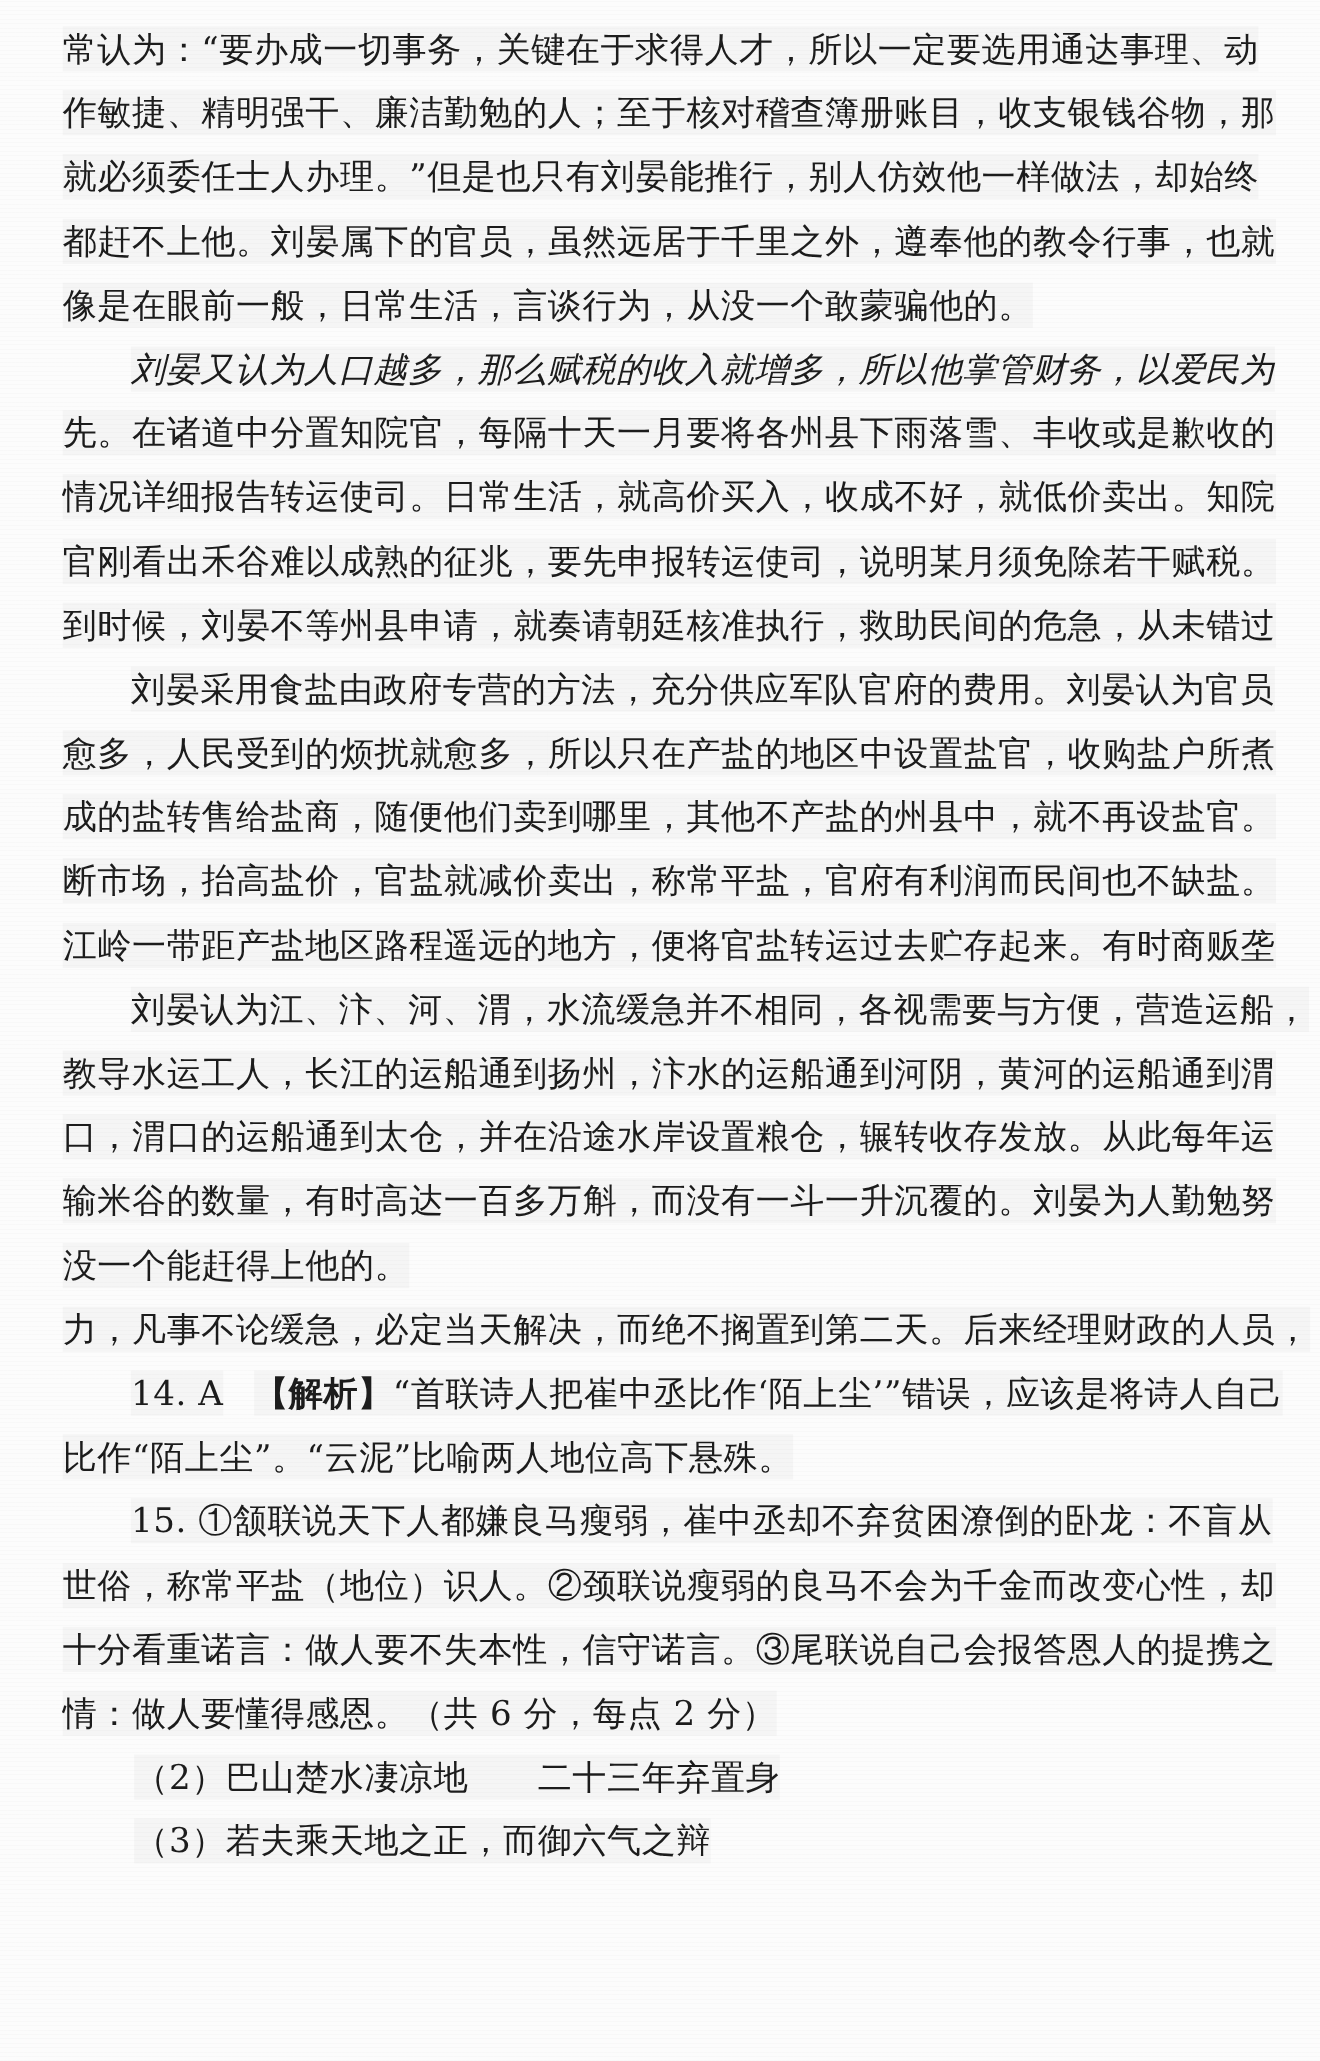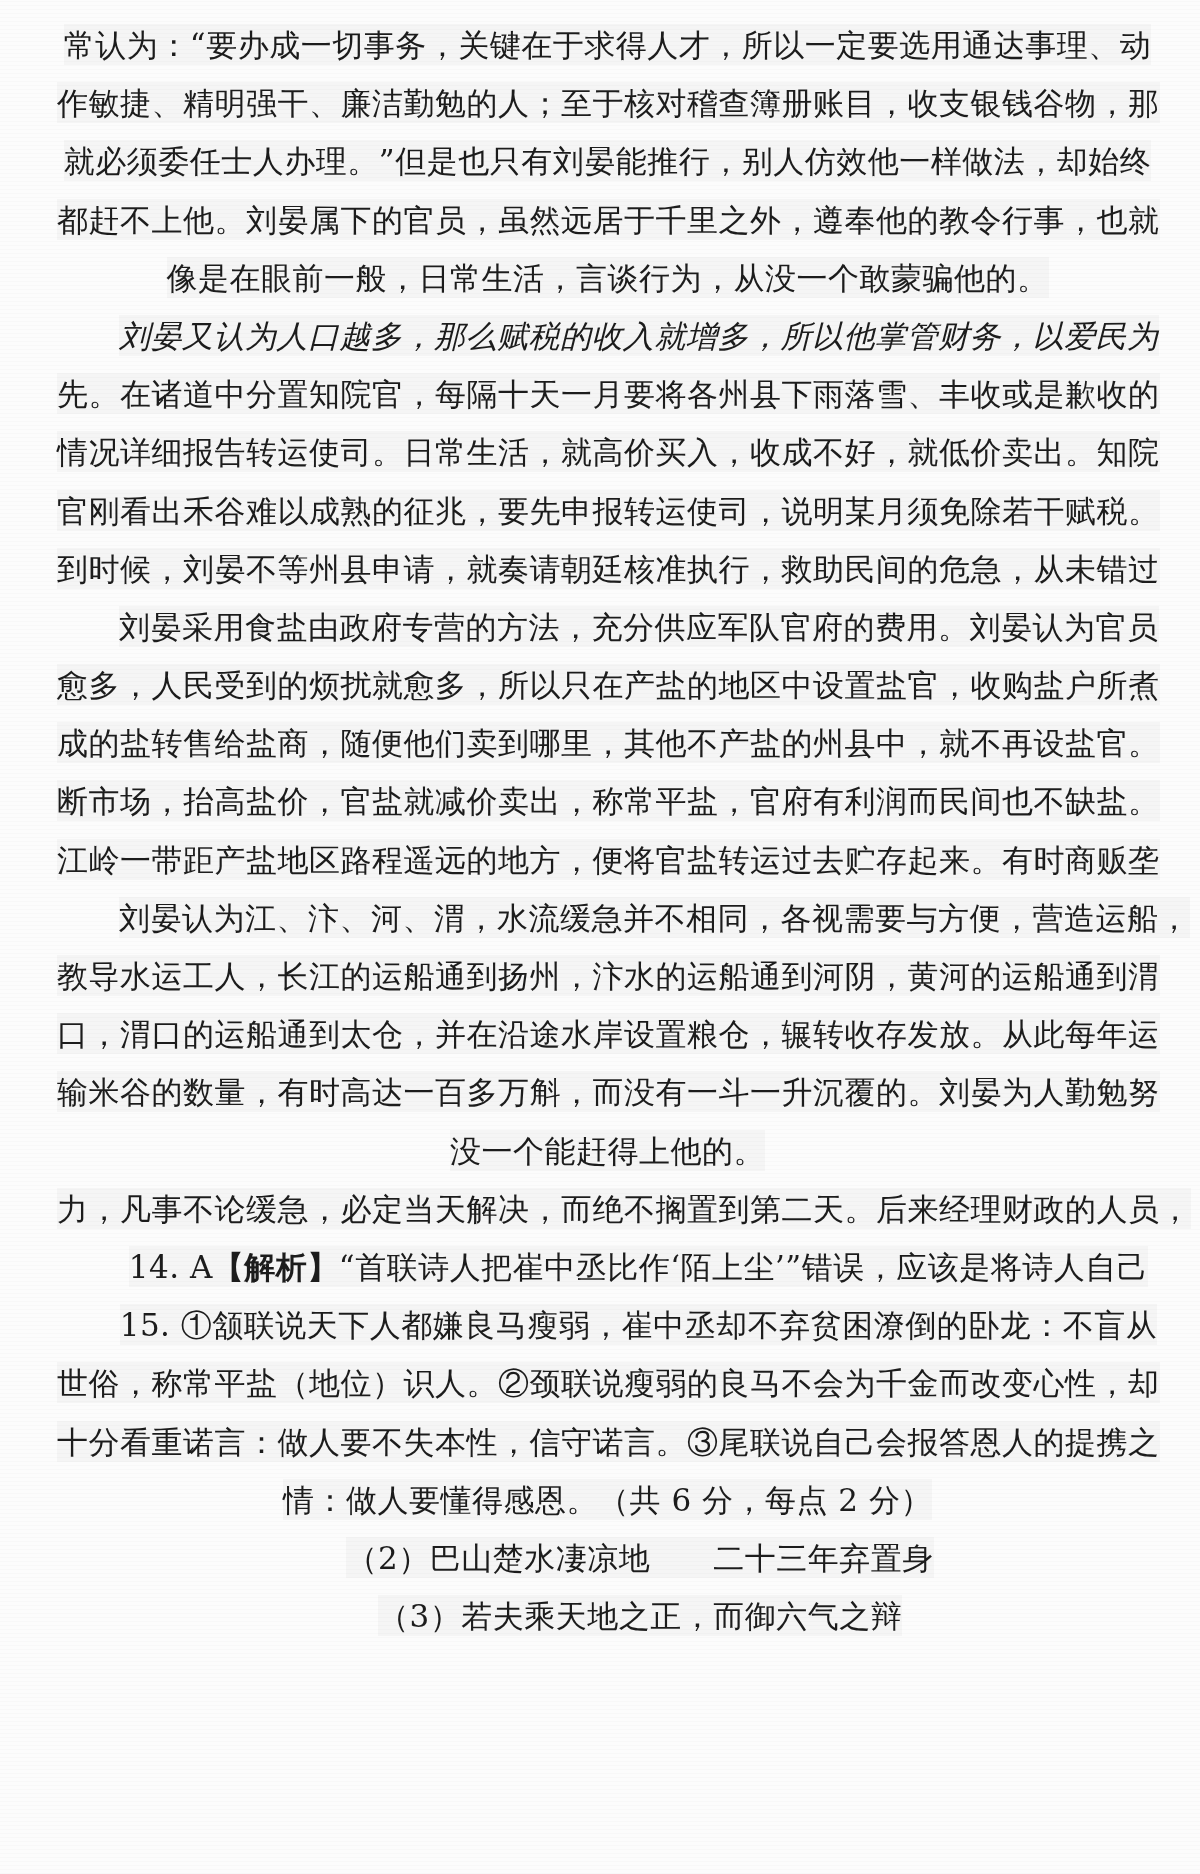--- a/index.html
+++ b/index.html
@@ -15,21 +15,20 @@
     margin: 0 auto;
     background: #fcfcfc;
     background-image: repeating-linear-gradient(
       0deg,
       rgba(0,0,0,0.015) 0px, rgba(0,0,0,0.015) 1px,
       transparent 1px, transparent 4px);
     box-sizing: border-box;
     padding: 16px 42px 0 57px;
     overflow: hidden;
     color: #1c1c1c;
-    text-align: center;
   }
   .doc-body { width: 100%; }
   .line {
     font-size: 31px;
     line-height: 58.2px;
     height: 58.2px;
     white-space: nowrap;
     letter-spacing: 0.5px;
     color: #1c1c1c;
   }
@@ -37,20 +36,21 @@
     background: rgba(130,130,130,0.06);
     padding: 3px 0 2px 0;
   }
   .line span.u {
     text-decoration-thickness: 2.5px;
     text-decoration-color: #161616;
     text-underline-offset: 8px;
   }
   .line span.b {
     font-weight: 700;
+    margin-left: 28px;
   }
 </style>
 </head>
 <body>
 
 <div class="page">
   <div class="doc-body">
       <div class="line"><span>常认为：“要办成一切事务，关键在于求得人才，所以一定要选用通达事理、动</span></div>
       <div class="line"><span>作敏捷、精明强干、廉洁勤勉的人；至于核对稽查簿册账目，收支银钱谷物，那</span></div>
       <div class="line"><span>就必须委任士人办理。”但是也只有刘晏能推行，别人仿效他一样做法，却始终</span></div>
@@ -66,20 +66,21 @@
       <div class="line"><span class="u">成的盐转售给盐商，随便他们卖到哪里</span><span>，其他不产盐的州县中，就不再设盐官。</span></div>
       <div class="line"><span>断市场，抬高盐价，官盐就减价卖出，称常平盐，官府有利润而民间也不缺盐。</span></div>
       <div class="line"><span>江岭一带距产盐地区路程遥远的地方，便将官盐转运过去贮存起来。有时商贩垄</span></div>
       <div class="line" style="padding-left: 2em;"><span>刘晏认为江、汴、河、渭，水流缓急并不相同，各视需要与方便，营造运船，</span></div>
       <div class="line"><span>教导水运工人，长江的运船通到扬州，汴水的运船通到河阴，黄河的运船通到渭</span></div>
       <div class="line"><span>口，渭口的运船通到太仓，并在沿途水岸设置粮仓，辗转收存发放。从此每年运</span></div>
       <div class="line"><span>输米谷的数量，有时高达一百多万斛，而没有一斗一升沉覆的。刘晏为人勤勉努</span></div>
       <div class="line"><span>没一个能赶得上他的。</span></div>
       <div class="line"><span>力，凡事不论缓急，必定当天解决，而绝不搁置到第二天。后来经理财政的人员，</span></div>
       <div class="line" style="padding-left: 2em;"><span>14. A</span><span class="b">【解析】</span><span>“首联诗人把崔中丞比作‘陌上尘’”错误，应该是将诗人自己</span></div>
+      <div class="line"><span>比作“陌上尘”。“云泥”比喻两人地位高下悬殊。</span></div>
       <div class="line" style="padding-left: 2em;"><span>15. ①颔联说天下人都嫌良马瘦弱，崔中丞却不弃贫困潦倒的卧龙：不盲从</span></div>
       <div class="line"><span>世俗，称常平盐（地位）识人。②颈联说瘦弱的良马不会为千金而改变心性，却</span></div>
       <div class="line"><span>十分看重诺言：做人要不失本性，信守诺言。③尾联说自己会报答恩人的提携之</span></div>
       <div class="line"><span>情：做人要懂得感恩。（共 6 分，每点 2 分）</span></div>
       <div class="line" style="padding-left: 2.1em;"><span>（2）巴山楚水凄凉地　　二十三年弃置身</span></div>
       <div class="line" style="padding-left: 2.1em;"><span>（3）若夫乘天地之正，而御六气之辩</span></div>
     </div>
 </div>
 
 </body></html>

